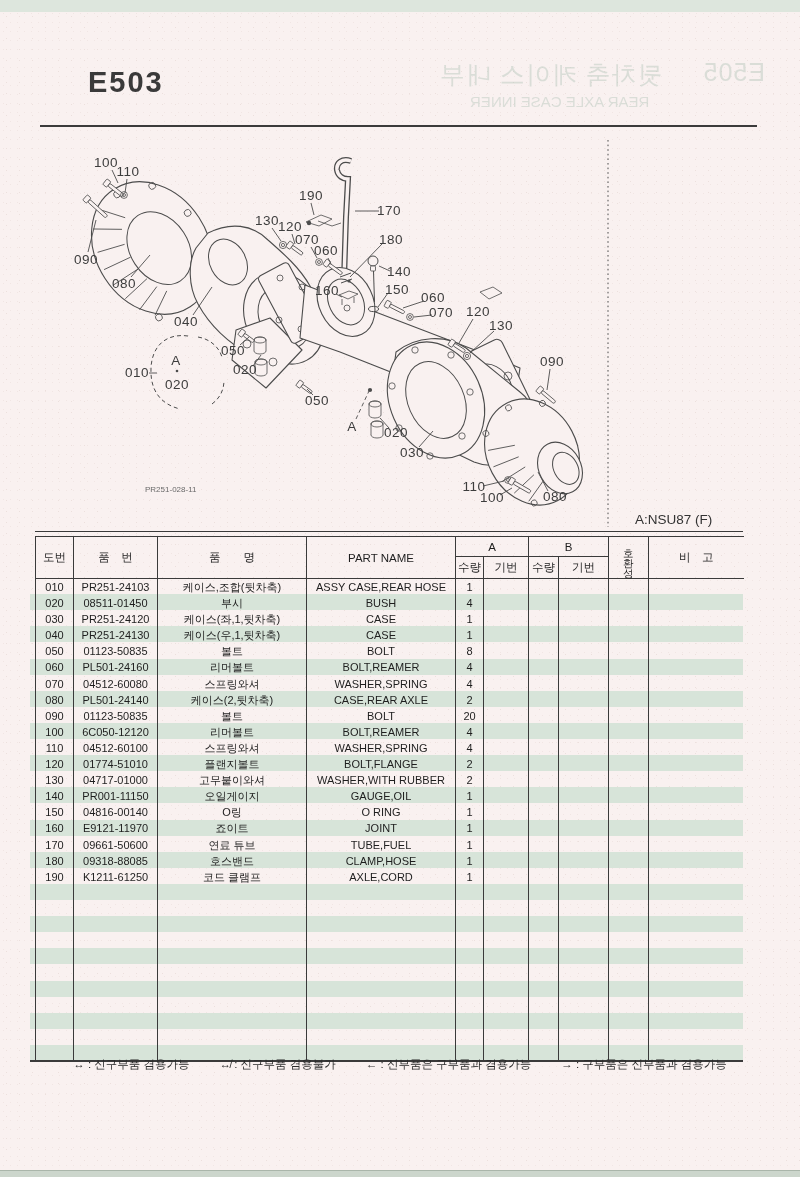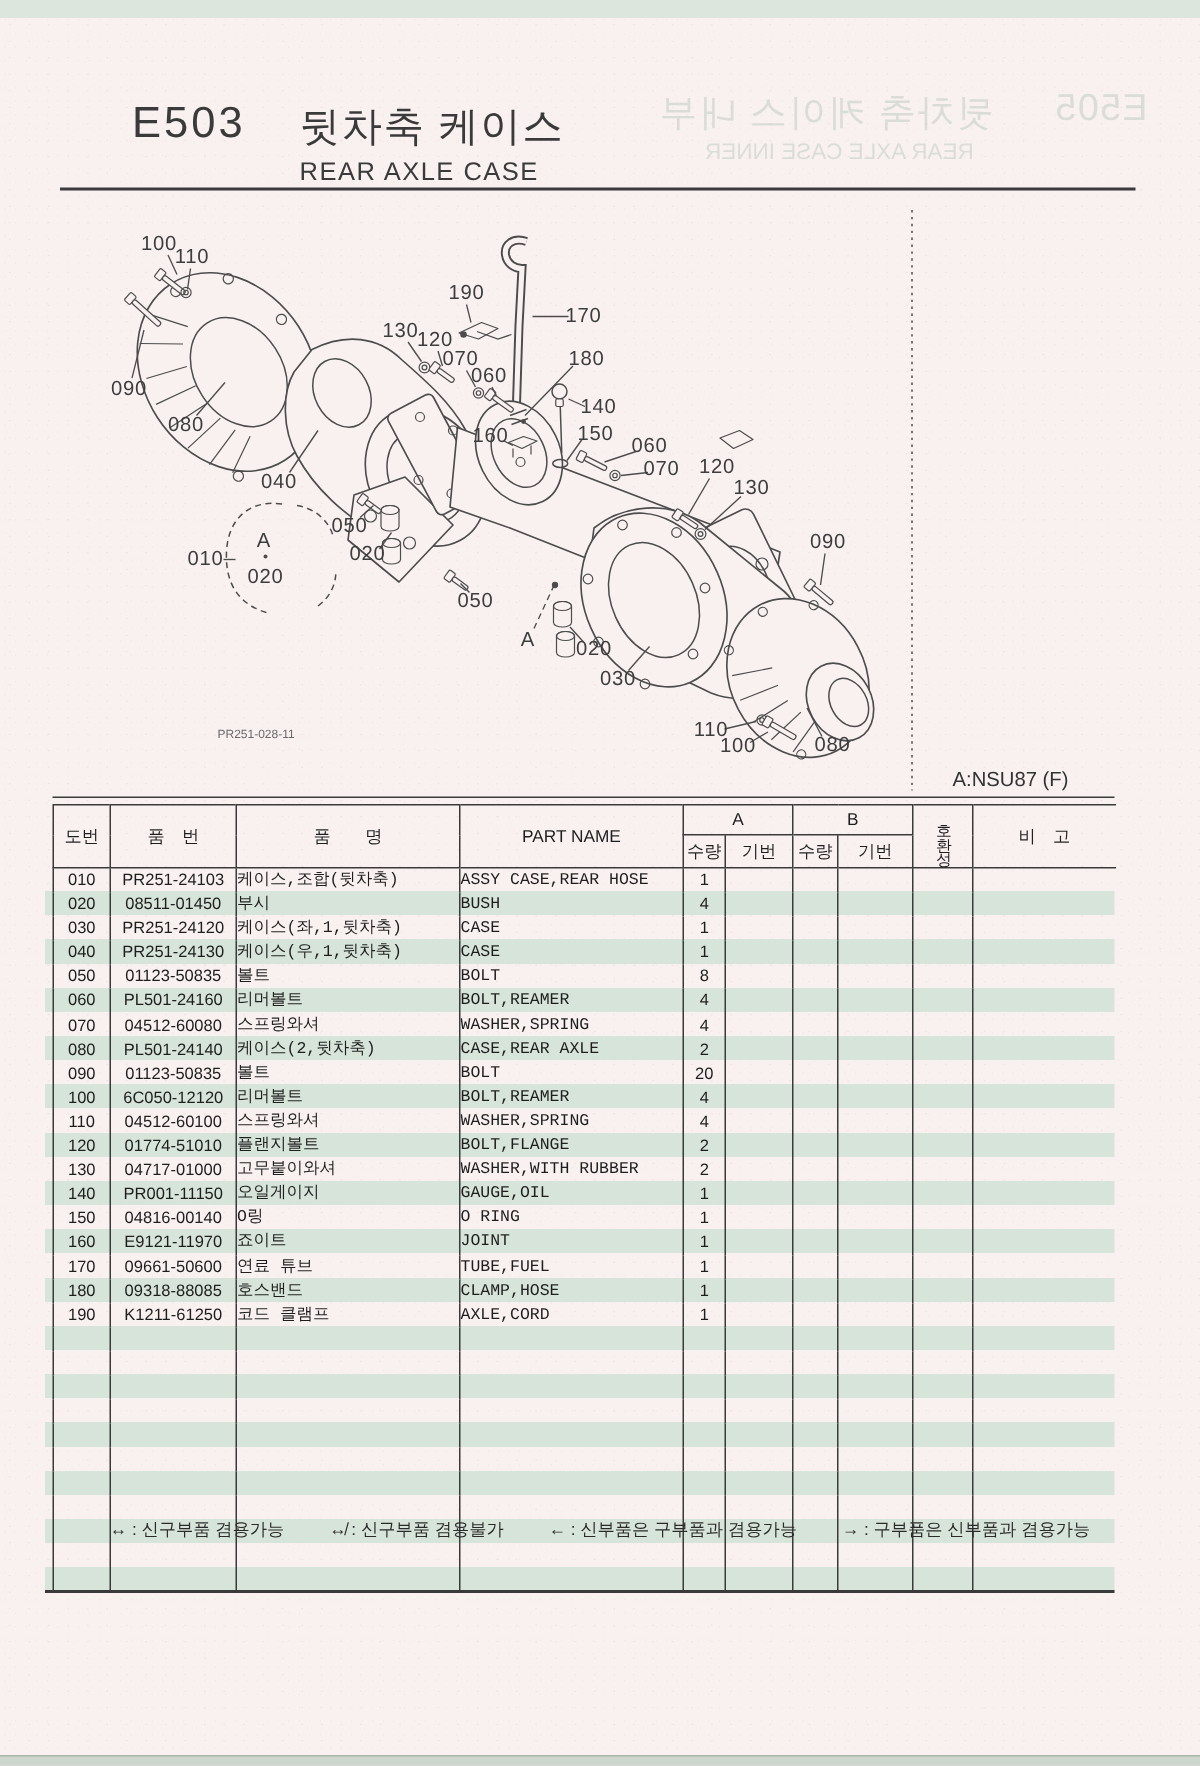--- a/index.html
+++ b/index.html
@@ -7,21 +7,21 @@
   .page{position:relative;width:800px;height:1177px;margin:0 auto;overflow:hidden;
         background-color:#f9f1f0;
         background-image:radial-gradient(#ece0dd 0.5px, transparent 0.6px),
                          radial-gradient(#f1e6e4 0.5px, transparent 0.6px);
         background-size:13px 11px, 7px 9px;
         color:#1e1e1e;}
   .top-band{position:absolute;left:0;top:0;width:800px;height:12px;background:#dde6dd;}
   .bottom-band{position:absolute;left:0;bottom:0;width:800px;height:6px;background:#ccd6cc;border-top:1px solid #aab6aa;}
 
   
-  .title-block{position:absolute;left:88px;top:66px;display:flex;align-items:flex-start;gap:36px;}
+  .title-block{position:absolute;left:88px;top:66px;display:flex;align-items:center;gap:46px;font-weight:bold;}
   .title-code{font-size:29px;color:#3a3a3a;letter-spacing:2px;}
   .title-kr{font-size:27px;color:#3a3a3a;letter-spacing:1px;}
   .title-en{font-size:17px;color:#3a3a3a;letter-spacing:1px;margin-top:3px;}
   .title-rule{position:absolute;left:40px;top:125px;width:717px;height:2px;background:#3b3b3b;}
 
   
   .ghost{position:absolute;left:420px;top:58px;width:345px;transform:scaleX(-1);
          color:#b5c6bb;opacity:.45;pointer-events:none;}
   .ghost-l1{display:flex;gap:40px;font-size:25px;letter-spacing:1px;}
   .ghost-l2{font-size:15px;text-align:right;padding-right:50px;margin-top:2px;}
@@ -49,41 +49,37 @@
               table-layout:fixed;background:transparent;border-top:1px solid #3a3a3a;}
   table.parts th{font-weight:normal;font-size:11.5px;border-left:1px solid #3a3a3a;
                  border-bottom:1px solid #3a3a3a;padding:0;background:transparent;}
   table.parts thead tr.group th{height:19px;}
   table.parts thead tr.sub th{height:21px;margin-top:28px;}
   table.parts th.span2{height:41px;}
   .vertical{writing-mode:vertical-rl;text-orientation:upright;font-size:10.5px;letter-spacing:-1px;line-height:1;margin:0 auto;}
   table.parts td{height:16.1px;line-height:16.1px;font-size:11px;padding:0;
                  border-left:1px solid #3a3a3a;background:transparent;overflow:hidden;white-space:nowrap;}
   td.c{text-align:center;}
-  td.l{text-align:left;padding-left:5px;font-family:Liberation Mono, monospace;}
+  td.l{text-align:center;padding-left:5px;}
   .table-bottomline{position:absolute;left:30px;top:1060px;width:713px;height:2px;background:#3a3a3a;}
 
   
-  .legend{position:absolute;left:0;top:1012px;width:800px;display:flex;justify-content:center;
+  .legend{position:absolute;left:0;top:1057px;width:800px;display:flex;justify-content:center;
           gap:30px;font-size:11.5px;color:#2a2a2a;}
   .pageno{position:absolute;left:0;top:1104px;width:780px;text-align:center;font-size:15px;
           color:#333;letter-spacing:1px;}
 </style>
 </head>
 <body>
 
 <div class="page">
   <div class="top-band"></div>
 
   <div class="title-block">
     <span class="title-code">E503</span>
-    <span>
-      <div class="title-kr">뒷차축 케이스</div>
-      <div class="title-en">REAR AXLE CASE</div>
-    </span>
   </div>
 
   <div class="ghost">
     <div class="ghost-l1">
       <span>E505</span>
       <span>뒷차축 케이스 내부</span>
     </div>
     <div class="ghost-l2">REAR AXLE CASE INNER</div>
   </div>
 

